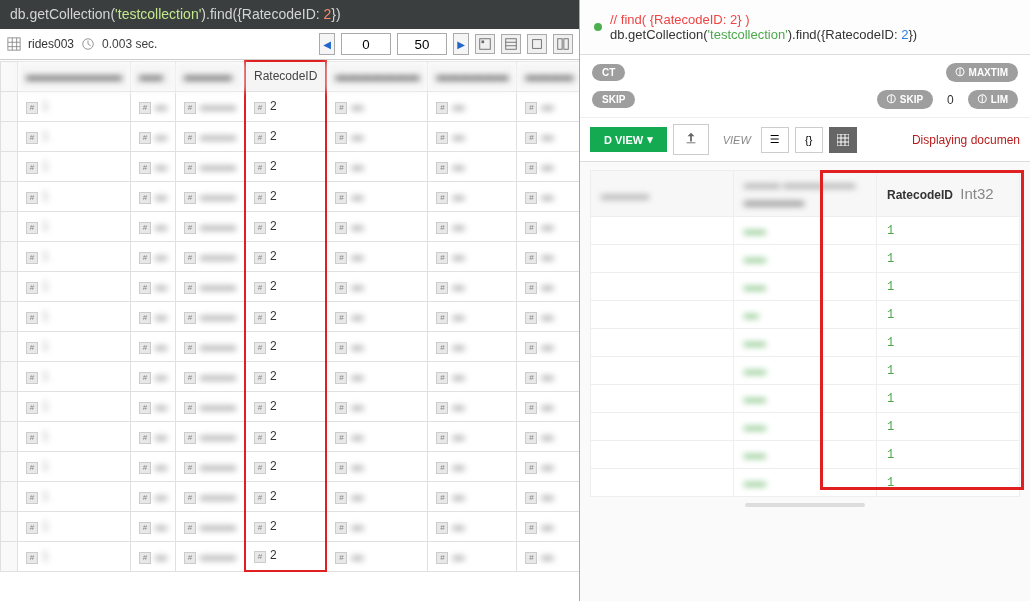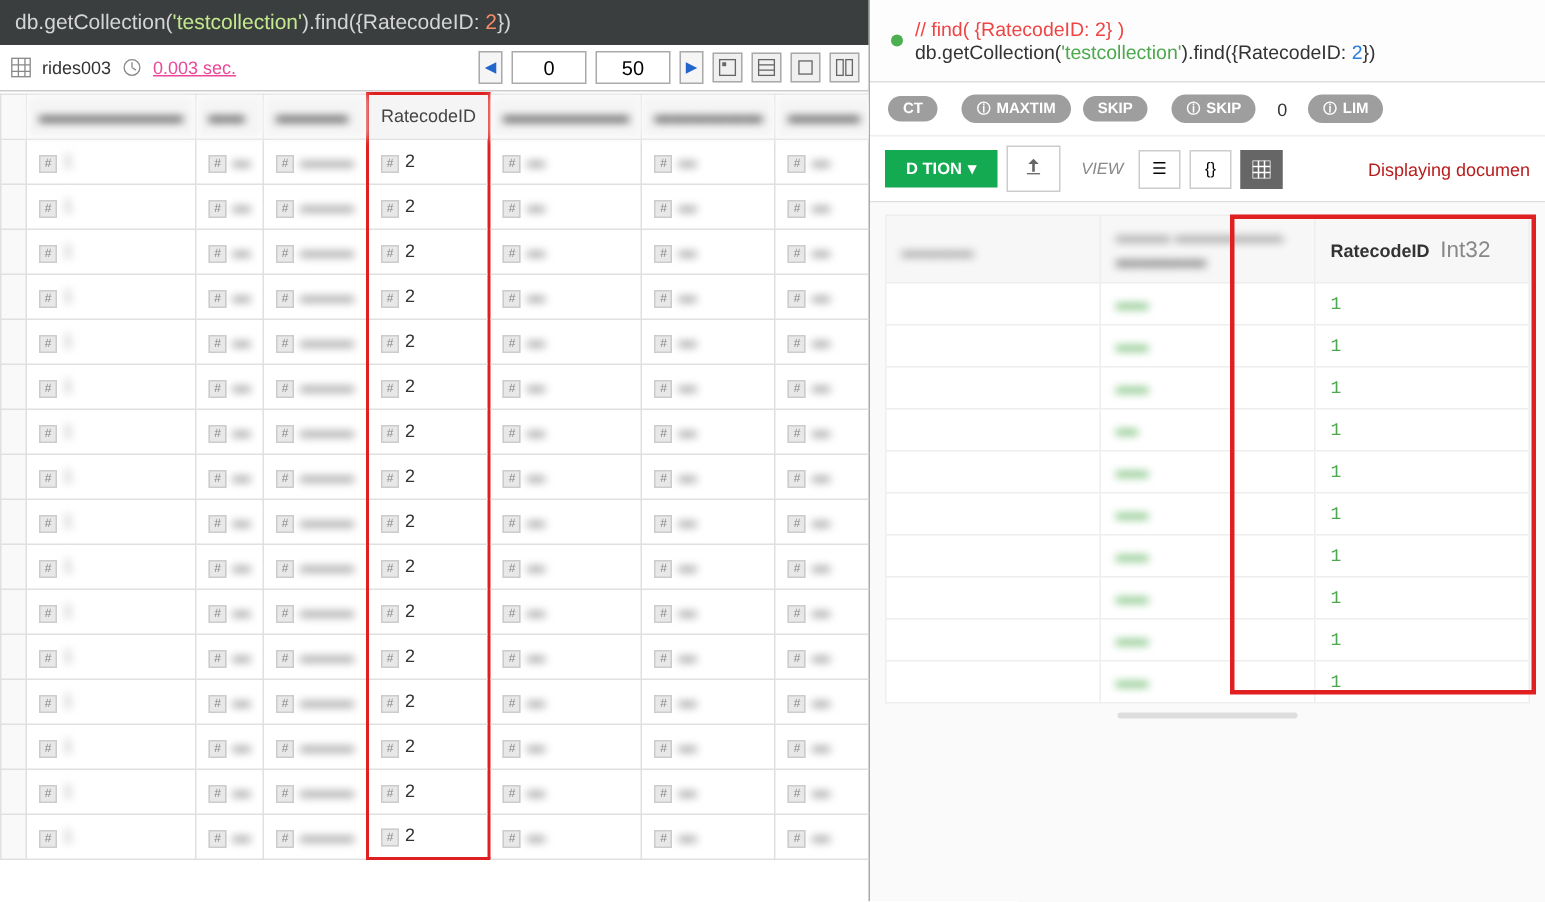--- a/index.html
+++ b/index.html
@@ -6,42 +6,42 @@
 body { font-size: 12px; color: #333; background: #fff; display: flex; width: 1030px; height: 601px; overflow: hidden; }
 .left-panel { width: 580px; border-right: 1px solid #aaa; display: flex; flex-direction: column; }
 .right-panel { flex: 1; display: flex; flex-direction: column; overflow: hidden; }
 .query-bar { background: #3a3e3e; color: #ccc; padding: 6px 10px; font-family: 'Courier New', monospace; font-size: 14px; }
 .query-bar .kw { color: #d5d5d5; }
 .query-bar .str { color: #c3e88d; }
 .query-bar .num { color: #f78c6c; }
 .status-bar { display: flex; align-items: center; padding: 4px 6px; border-bottom: 1px solid #ccc; gap: 6px; }
 .status-bar .icon { width: 16px; height: 16px; display: inline-flex; align-items: center; justify-content: center; }
 .status-bar .coll-name { color: #333; }
-.status-bar .time { color: #ec4899; text-decoration: underline; }
+.status-bar .time { color: #404040; }
 .status-bar .spacer { flex: 1; }
 .status-bar .nav-btn { width: 16px; height: 22px; border: 1px solid #aaa; background: #f5f5f5; display: inline-flex; align-items: center; justify-content: center; cursor: pointer; color: #2266cc; font-size: 10px; }
 .status-bar input { width: 50px; height: 22px; text-align: center; border: 1px solid #aaa; }
 .status-bar .tool-btn { width: 20px; height: 20px; border: 1px solid #aaa; background: #f0f0f0; display: inline-flex; align-items: center; justify-content: center; cursor: pointer; }
 .left-table { flex: 1; overflow: auto; }
 .left-table table { width: 100%; border-collapse: collapse; }
 .left-table th, .left-table td { border: 1px solid #e0e0e0; padding: 6px 8px; text-align: left; font-size: 12px; height: 30px; white-space: nowrap; }
 .left-table th { background: #f5f5f5; color: #444; font-weight: normal; position: relative; }
 .left-table th.highlighted { border: 2px solid #e02020; border-bottom: none; }
 .left-table td.highlighted { border-left: 2px solid #e02020; border-right: 2px solid #e02020; }
 .left-table tr:last-child td.highlighted { border-bottom: 2px solid #e02020; }
 .left-table .rownum { width: 20px; background: #f9f9f9; text-align: center; color: #888; }
 .left-table .num-badge { display: inline-block; width: 12px; height: 12px; background: #e8e8e8; border: 1px solid #ccc; font-size: 8px; line-height: 10px; text-align: center; color: #888; margin-right: 4px; }
 .blur { filter: blur(3px); color: #999; }
 .right-query { background: #fdfdfd; border-bottom: 1px solid #ddd; padding: 12px 14px; font-family: 'Courier New', monospace; font-size: 13px; display: flex; align-items: center; gap: 8px; }
 .right-query .dot { width: 8px; height: 8px; background: #4caf50; border-radius: 50%; }
 .right-query .comment { color: #ef4444; display: block; }
 .right-query .code { color: #333; }
 .right-query .str2 { color: #4ca84c; }
 .right-query .num2 { color: #2a7de0; }
-.right-options { padding: 8px 12px; display: flex; flex-direction: row; gap: 8px; border-bottom: 1px solid #eee; }
+.right-options { padding: 8px 12px; display: flex; flex-direction: column; gap: 8px; border-bottom: 1px solid #eee; }
 .right-options .row { display: flex; justify-content: flex-end; gap: 8px; align-items: center; }
 .pill { border-radius: 12px; padding: 3px 10px; font-size: 10px; font-weight: bold; color: #fff; display: inline-flex; align-items: center; gap: 4px; }
 .pill.gray { background: #9e9e9e; }
 .pill .info { font-size: 9px; }
 .skip-val { color: #333; padding: 0 6px; }
 .right-toolbar { display: flex; align-items: center; padding: 6px 10px; border-bottom: 1px solid #ddd; gap: 6px; }
 .btn-data { background: #13aa52; color: #fff; padding: 6px 14px; border: none; font-weight: bold; font-size: 11px; cursor: pointer; display: inline-flex; align-items: center; gap: 4px; }
 .btn-upload { border: 1px solid #ccc; background: #fff; padding: 6px 10px; cursor: pointer; }
 .view-label { color: #888; font-size: 11px; margin-left: 8px; margin-right: 4px; font-style: italic; }
 .view-btn { border: 1px solid #ccc; background: #fff; width: 28px; height: 26px; display: inline-flex; align-items: center; justify-content: center; cursor: pointer; font-size: 11px; }
@@ -332,21 +332,21 @@
       <span class="skip-val">0</span>
       <span class="pill gray">
           <span class="info">ⓘ</span>
           <span>LIM</span>
         </span>
     </div>
   </div>
 
   <div class="right-toolbar">
     <button class="btn-data">
-        <span>D TION</span> 
+        <span>D VIEW</span> 
         <span>▾</span>
       </button>
     <button class="btn-upload">
       <svg class="svg-icon" viewBox="0 0 16 16">
           <path d="M8 2 L12 6 L9 6 L9 12 L7 12 L7 6 L4 6 Z" fill="#666"></path>
           <rect x="3" y="13" width="10" height="1" fill="#666"></rect>
         </svg>
     </button>
     <span class="view-label">VIEW</span>
     <button class="view-btn">☰</button>

